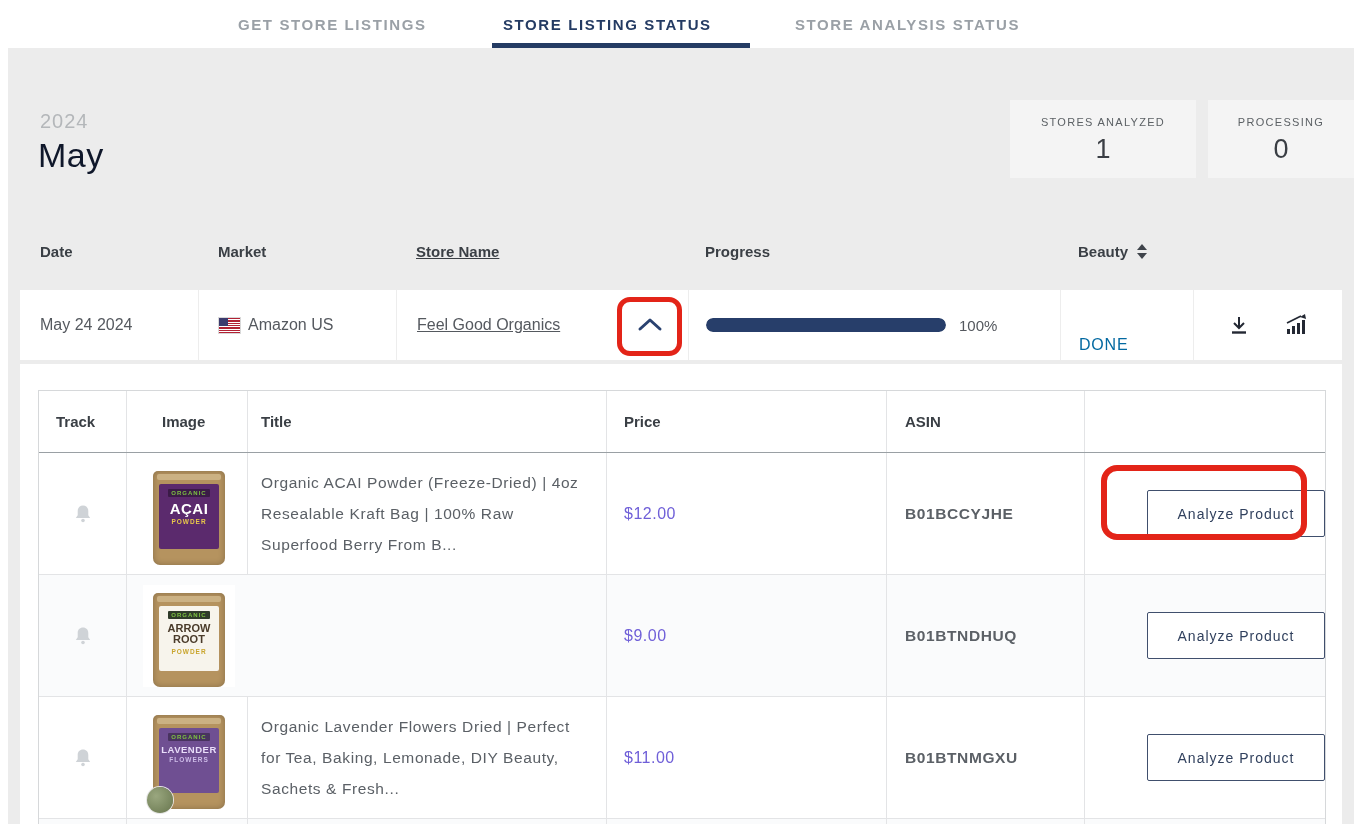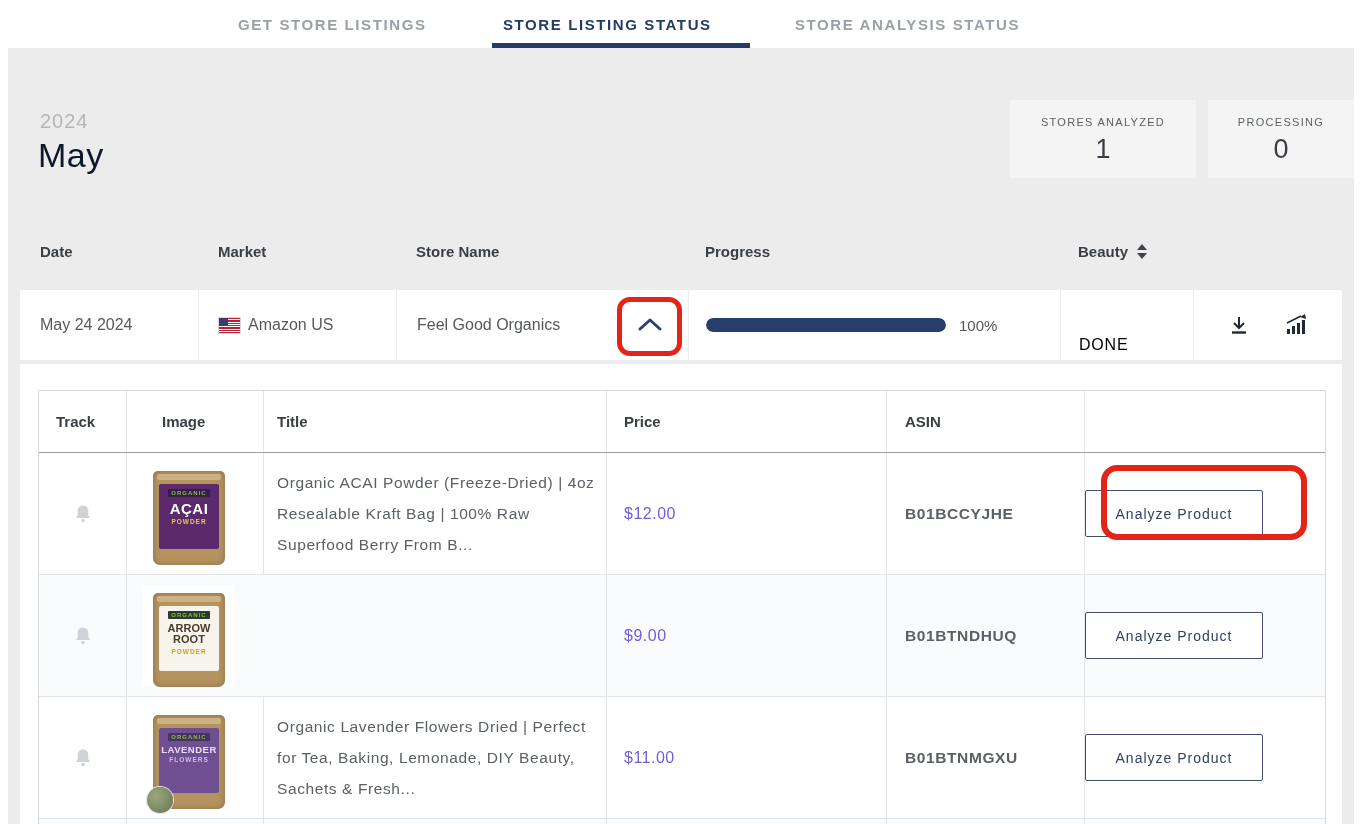--- a/index.html
+++ b/index.html
@@ -37,61 +37,61 @@
   
   .store-table { position:absolute; left:12px; top:170px; width:1322px; }
   .st-header { position:relative; height:67px; }
   .st-row { position:relative; height:70px; background:#ffffff; margin-top:5px; }
   .st-cell { position:absolute; top:0; height:100%; display:flex; align-items:center; }
   .st-header .st-cell { font-weight:700; font-size:15px; color:#3a3f45; }
   .st-row .st-cell { font-size:16px; color:#55595f; }
   .st-row .st-cell + .st-cell { border-left:1px solid #ededed; }
   .c-date { left:0; width:178px; padding-left:20px; }
   .c-market { left:178px; width:198px; padding-left:20px; }
-  .c-store { left:376px; width:292px; padding-left:20px; }
+  .c-store { left:376px; width:292px; padding-left:20px;text-decoration:underline; }
   .c-progress { left:668px; width:372px; padding-left:17px; }
   .c-status { left:1040px; width:133px; padding-left:18px; }
   .c-icons { left:1173px; width:149px; justify-content:center; gap:34px; }
   .sort-icon { display:inline-flex; flex-direction:column; gap:3px; margin-left:9px; }
   .sort-icon .up { width:0; height:0; border-left:5px solid transparent; border-right:5px solid transparent; border-bottom:6px solid #3f444b; }
   .sort-icon .dn { width:0; height:0; border-left:5px solid transparent; border-right:5px solid transparent; border-top:6px solid #3f444b; }
 
   .flag { width:21px; height:15px; margin-right:8px; position:relative; flex:none;
     background:repeating-linear-gradient(180deg,#b22234 0 1.2px,#ffffff 1.2px 2.35px);
     box-shadow:0 0 0 1px #d9d9d9; }
   .flag .canton { position:absolute; left:0; top:0; width:9px; height:8px; background:#3c3b6e; }
 
   .chevron-btn { position:absolute; left:232px; top:17px; width:42px; height:36px;
     display:flex; align-items:center; justify-content:center; cursor:pointer; background:none; border:none; }
 
   .progress-track { width:240px; height:14px; border-radius:7px; background:#d9dbe0; overflow:hidden; flex:none; }
   .progress-fill { height:100%; border-radius:7px; background:var(--progress-navy,#273e6a); }
   .progress-label { margin-left:13px; font-size:15px; color:#54585e; }
-  .status-text { letter-spacing:0.8px; color:#000000;margin-top:40px; }
+  .status-text { letter-spacing:0.8px; color:#0369a1;margin-top:40px; }
 
   .icon-btn { background:none; border:none; cursor:pointer; display:flex; align-items:center; justify-content:center; padding:0; }
 
   
   .expand-panel { position:absolute; left:12px; top:316px; width:1322px; height:460px; background:#ffffff; }
   .ptable { position:absolute; left:18px; top:26px; width:1288px; border:1px solid #d6d8da; background:#fff; }
   .p-header { position:relative; height:62px; border-bottom:1px solid #9aa0a4; }
   .p-header .p-cell { font-weight:700; font-size:15px; color:#3a3f45; }
   .p-row { position:relative; height:122px; border-bottom:1px solid #e3e4e6; background:#fff; }
   .p-row.alt { background:#fafbfc; }
   .p-row:last-child { border-bottom:none; }
   .p-cell { position:absolute; top:0; height:100%; display:flex; align-items:center; }
   .p-row .p-cell + .p-cell, .p-header .p-cell + .p-cell { border-left:1px solid #e3e4e6; }
   .pc-track  { left:0;     width:87px;  justify-content:center; }
   .p-header .pc-track { justify-content:flex-start; padding-left:17px; }
   .pc-image  { left:87px;  width:125px; justify-content:center; }
   .p-header .pc-image { justify-content:flex-start; padding-left:35px; }
-  .pc-title  { left:224px; width:355px; padding:0 18px 0 13px; }
+  .pc-title  { left:208px; width:355px; padding:0 18px 0 13px; }
   .pc-price  { left:567px; width:240px; padding-left:17px; }
   .pc-asin   { left:807px; width:238px; padding-left:18px;margin-left:40px; }
-  .pc-action { left:1045px; width:241px; justify-content:flex-start; }
+  .pc-action { left:1045px; width:241px; justify-content:flex-end; }
   .title-text { font-size:15.5px; line-height:31px; letter-spacing:0.6px; color:#5b6066; }
   .price-text { font-size:16px; letter-spacing:0.5px; color:var(--price-purple,#6f5fd8); }
   .asin-text { font-size:15.5px; letter-spacing:0.6px; color:#5b6066;font-weight:bold; }
   .analyze-btn { width:178px; height:47px; background:#ffffff; border:1px solid #404f6d; border-radius:2px;
     font-family:"Liberation Sans",sans-serif; font-size:14px; letter-spacing:1px; color:#31415e; cursor:pointer; }
 
   
   .thumb { width:92px; height:102px; background:#fff; display:flex; align-items:flex-end; justify-content:center; position:relative; }
   .bag { width:72px; height:94px; background:#b5935f; border-radius:5px 5px 7px 7px; position:relative; box-shadow:inset 0 0 6px rgba(0,0,0,.25); }
   .bag::before { content:""; position:absolute; left:4px; top:3px; right:4px; height:6px; background:#cbb183; border-radius:2px; }

